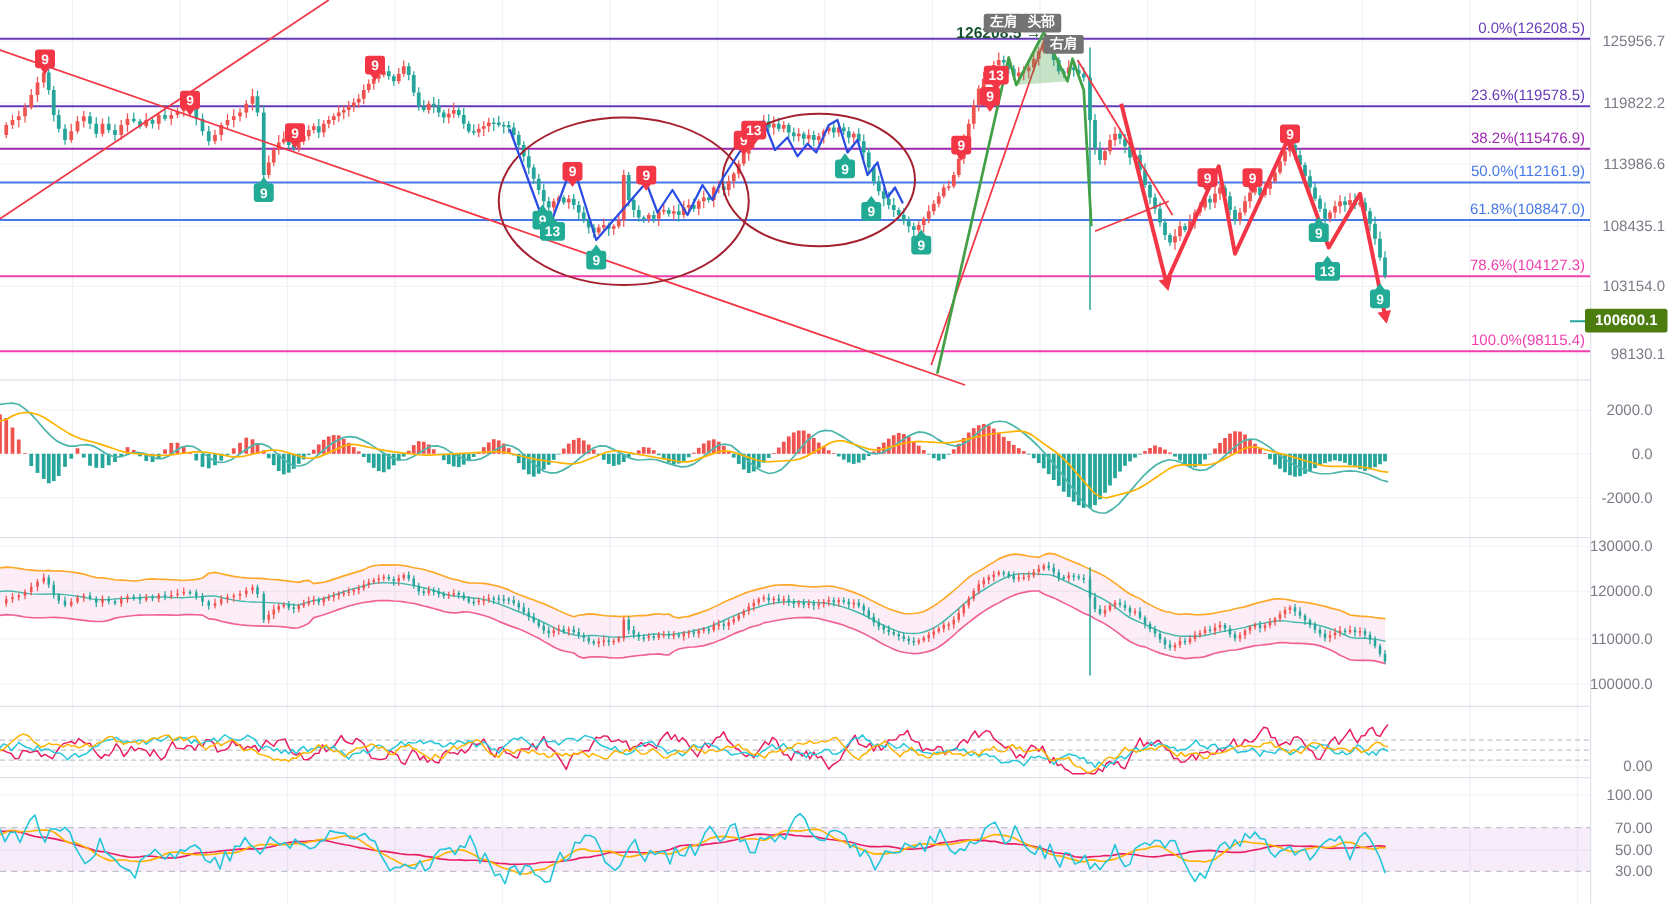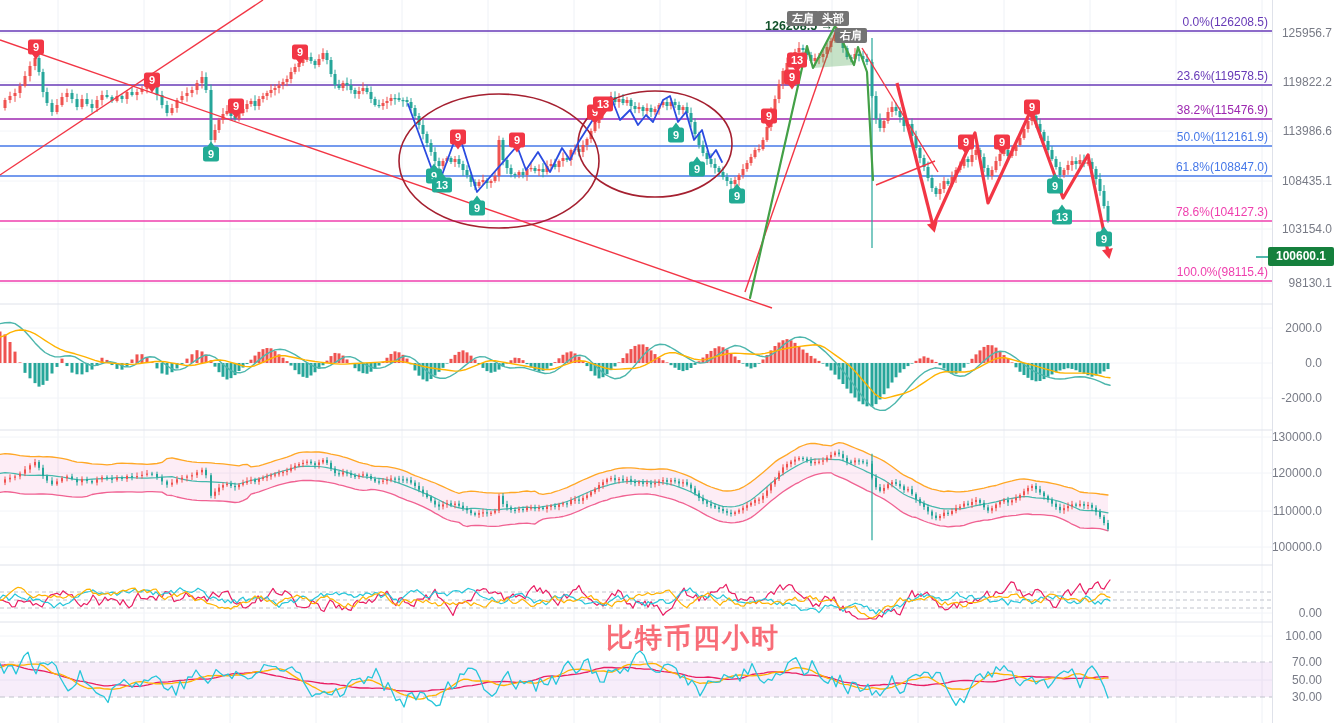--- a/index.html
+++ b/index.html
@@ -6,21 +6,21 @@
   .root{position:relative;width:1336px;height:723px;background:#fff;overflow:hidden;
         font-family:"Liberation Sans",sans-serif}
   svg{position:absolute;left:0;top:0}
   svg text{font-family:"Liberation Sans",sans-serif}
   .wm{position:absolute;left:606px;top:620px;font-size:27px;font-weight:700;
       letter-spacing:2px;color:rgba(247,82,95,.85);white-space:nowrap}
   .callout{position:absolute;left:765px;top:19px;font-size:12.5px;font-weight:600;
       color:#14532d;white-space:nowrap}
   .pslab{position:absolute;background:#737373;color:#fff;font-size:11px;font-weight:700;
       padding:1px 5px;border-radius:2px;line-height:13px;white-space:nowrap}
-  .lp{position:absolute;left:1268px;top:247px;width:66px;height:19px;background:#15803d;
+  .lp{position:absolute;left:1268px;top:247px;width:66px;height:19px;background:#4d7c0f;
       color:#fff;font-size:12px;font-weight:700;text-align:center;line-height:19px;border-radius:2px}
 </style>
 </head>
 <body>
 
 <div class="root">
   <svg id="cv" width="1336" height="723">
       <line x1="58" y1="0" x2="58" y2="723" stroke="#eef1f6" stroke-width="1"></line>
       <line x1="144" y1="0" x2="144" y2="723" stroke="#eef1f6" stroke-width="1"></line>
       <line x1="230" y1="0" x2="230" y2="723" stroke="#eef1f6" stroke-width="1"></line>
@@ -1532,15 +1532,14 @@
       <text x="1322" y="640" fill="#787b86" font-size="12" text-anchor="end" font-weight="400">100.00</text>
       <text x="1322" y="666" fill="#787b86" font-size="12" text-anchor="end" font-weight="400">70.00</text>
       <text x="1322" y="684" fill="#787b86" font-size="12" text-anchor="end" font-weight="400">50.00</text>
       <text x="1322" y="701" fill="#787b86" font-size="12" text-anchor="end" font-weight="400">30.00</text>
       <line x1="1256" y1="257" x2="1268" y2="257" stroke="#26a69a" stroke-width="1.6"></line>
     </svg>
   <div class="callout">126208.5 →</div>
   <div class="pslab" style="left:787px;top:11px">左肩</div>
   <div class="pslab" style="left:817px;top:11px">头部</div>
   <div class="pslab" style="left:835px;top:28px">右肩</div>
-  <div class="wm">比特币四小时</div>
   <div class="lp">100600.1</div>
 </div>
 
 </body></html>

